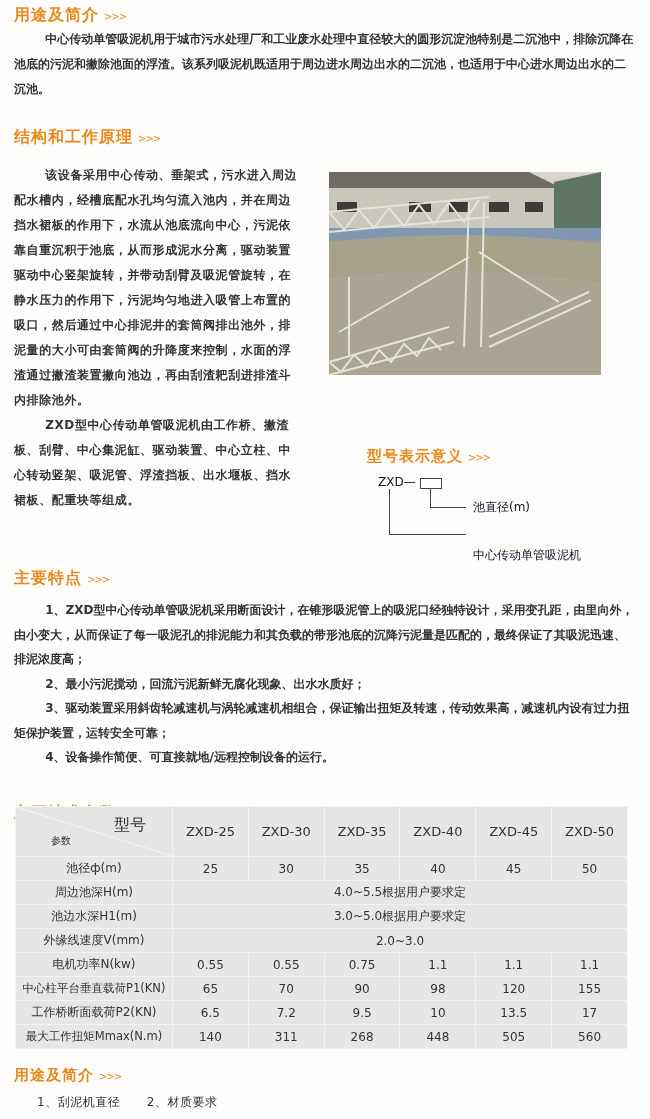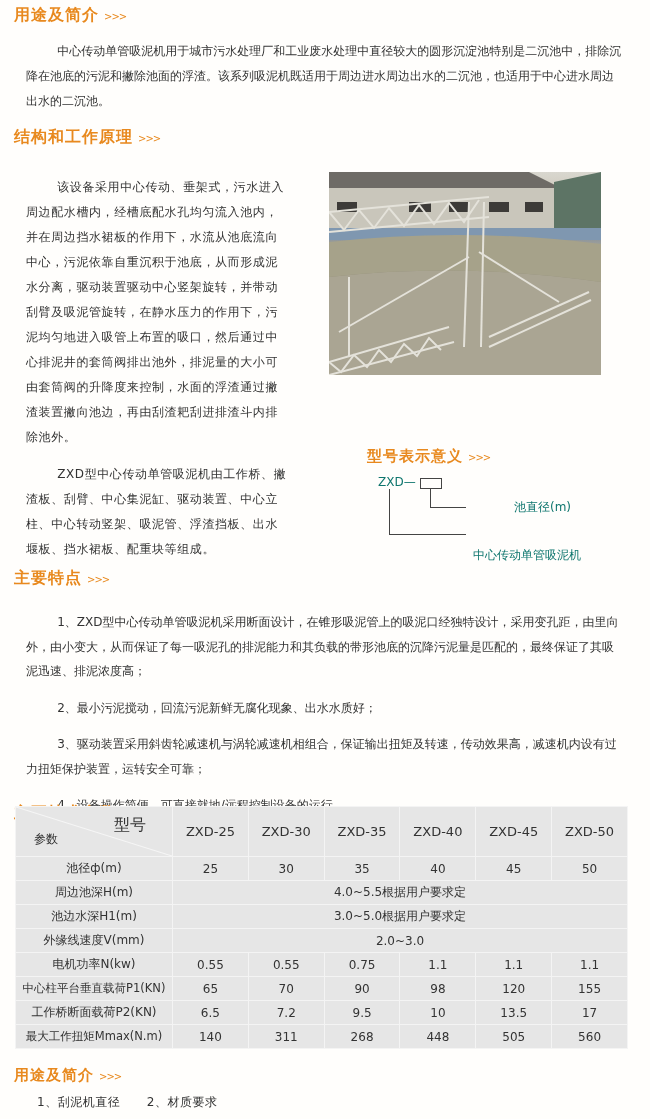--- a/index.html
+++ b/index.html
@@ -2,39 +2,39 @@
 <html><head>
 <meta charset="utf-8">
 <style>
   html, body { margin:0; padding:0; background:#fffefc; }
   body { width:650px; height:1119px; position:relative; overflow:hidden;
          font-family:"DejaVu Sans","Liberation Sans",sans-serif; color:#333; }
   .abs { position:absolute; }
   .heading { color:#e8891e; font-size:16px; font-weight:bold; letter-spacing:1px; white-space:nowrap; }
   .heading .arrows { font-size:10px; font-weight:normal; margin-left:5px; letter-spacing:-1px; }
   .para { font-size:12px; line-height:25px; color:#333; }
-  .para p { margin:12px; }
+  .para p { margin:0;font-weight:bold; }
   .indent { text-indent:2.6em; }
   
   .photo { left:329px; top:172px; width:272px; height:203px; overflow:hidden;
            background:linear-gradient(180deg,#d9d7cf 0%,#cfcabd 10%,#9c9c92 18%,#7e8d9d 30%,#a9a69a 38%,#8f8b73 50%,#a19c88 62%,#aaa593 80%,#9c977f 100%); }
   .photo svg { display:block; }
   
-  .diag-text { font-size:12px; color:#0f766e; white-space:nowrap; }
+  .diag-text { font-size:12px; color:#0f172a; white-space:nowrap; }
   .line { background:#444; position:absolute; }
   
   table.spec { position:absolute; left:15px; top:806px; width:613px; border-collapse:collapse;
                background:#e6e6e6; font-size:12px; color:#333; }
   table.spec td { border:1px solid #f4f4f4; text-align:center; height:23px; padding:0; }
   table.spec tr.head td { height:49px; font-size:13px; }
   table.spec td.param { width:156px; }
   td.corner { position:relative; }
   td.corner .diag { position:absolute; inset:0; }
   td.corner .tl { position:absolute; right:26px; top:8px; font-size:16px; }
-  td.corner .bl { position:absolute; left:18px; bottom:8px; font-size:12px; }
+  td.corner .bl { position:absolute; left:35px; bottom:8px; font-size:10px; }
 </style>
 </head>
 <body>
 
 <div class="abs heading" style="left:14px; top:5px;">
   <span>用途及简介</span><span class="arrows">&gt;&gt;&gt;</span>
 </div>
 <div class="abs para" style="left:14px; top:27px; width:620px;">
   <p class="indent">中心传动单管吸泥机用于城市污水处理厂和工业废水处理中直径较大的圆形沉淀池特别是二沉池中，排除沉降在池底的污泥和撇除池面的浮渣。该系列吸泥机既适用于周边进水周边出水的二沉池，也适用于中心进水周边出水的二沉池。</p>
 </div>
@@ -91,21 +91,21 @@
 <div class="abs heading" style="left:367px; top:447px; font-size:15px;">
   <span>型号表示意义</span><span class="arrows">&gt;&gt;&gt;</span>
 </div>
 <div class="abs diag-text" style="left:378px; top:475px;">ZXD—</div>
 <div class="abs" style="left:420px; top:478px; width:20px; height:9px; border:1px solid #444;"></div>
 
 <div class="line" style="left:430px; top:488px; width:1px; height:19px;"></div>
 <div class="line" style="left:430px; top:507px; width:36px; height:1px;"></div>
 <div class="line" style="left:389px; top:489px; width:1px; height:45px;"></div>
 <div class="line" style="left:389px; top:534px; width:77px; height:1px;"></div>
-<div class="abs diag-text" style="left:473px; top:499px;margin-left:41px;">池直径(m)</div>
+<div class="abs diag-text" style="left:473px; top:499px;">池直径(m)</div>
 <div class="abs diag-text" style="left:473px; top:547px;">中心传动单管吸泥机</div>
 
 <div class="abs heading" style="left:14px; top:568px;text-align:center;">
   <span>主要特点</span><span class="arrows">&gt;&gt;&gt;</span>
 </div>
 <div class="abs para" style="left:14px; top:598px; width:620px; line-height:24.5px;">
   <p class="indent">1、ZXD型中心传动单管吸泥机采用断面设计，在锥形吸泥管上的吸泥口经独特设计，采用变孔距，由里向外，由小变大，从而保证了每一吸泥孔的排泥能力和其负载的带形池底的沉降污泥量是匹配的，最终保证了其吸泥迅速、排泥浓度高；</p>
   <p class="indent">2、最小污泥搅动，回流污泥新鲜无腐化现象、出水水质好；</p>
   <p class="indent">3、驱动装置采用斜齿轮减速机与涡轮减速机相组合，保证输出扭矩及转速，传动效果高，减速机内设有过力扭矩保护装置，运转安全可靠；</p>
   <p class="indent">4、设备操作简便、可直接就地/远程控制设备的运行。</p>

